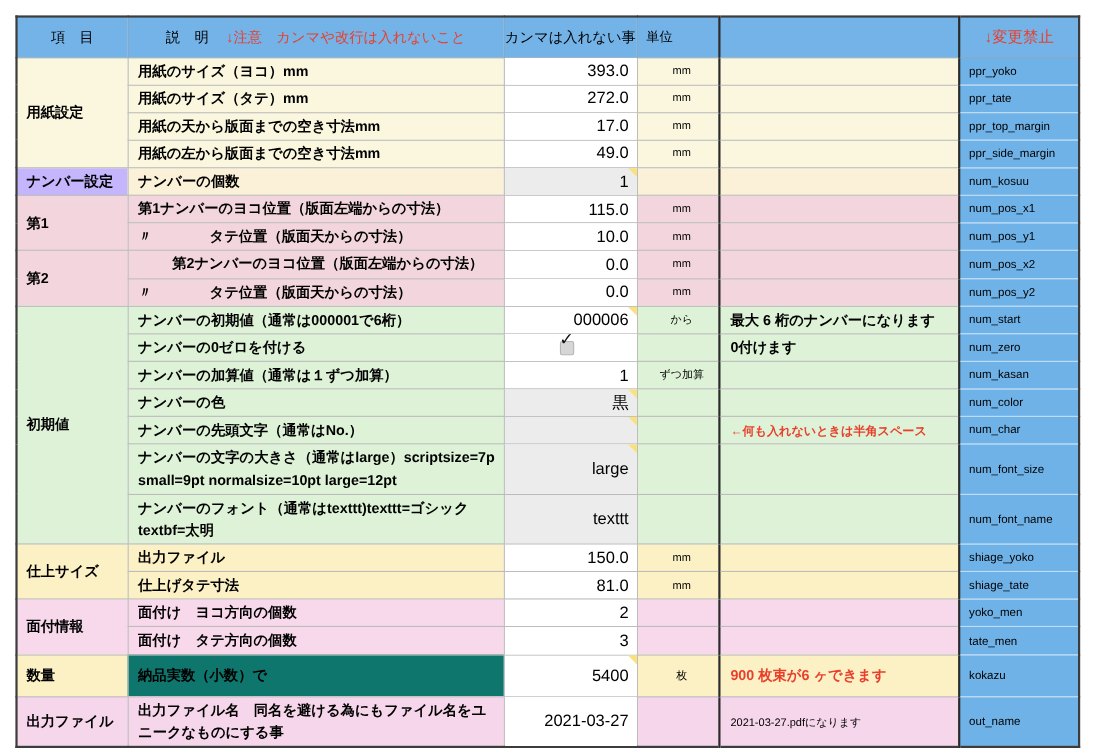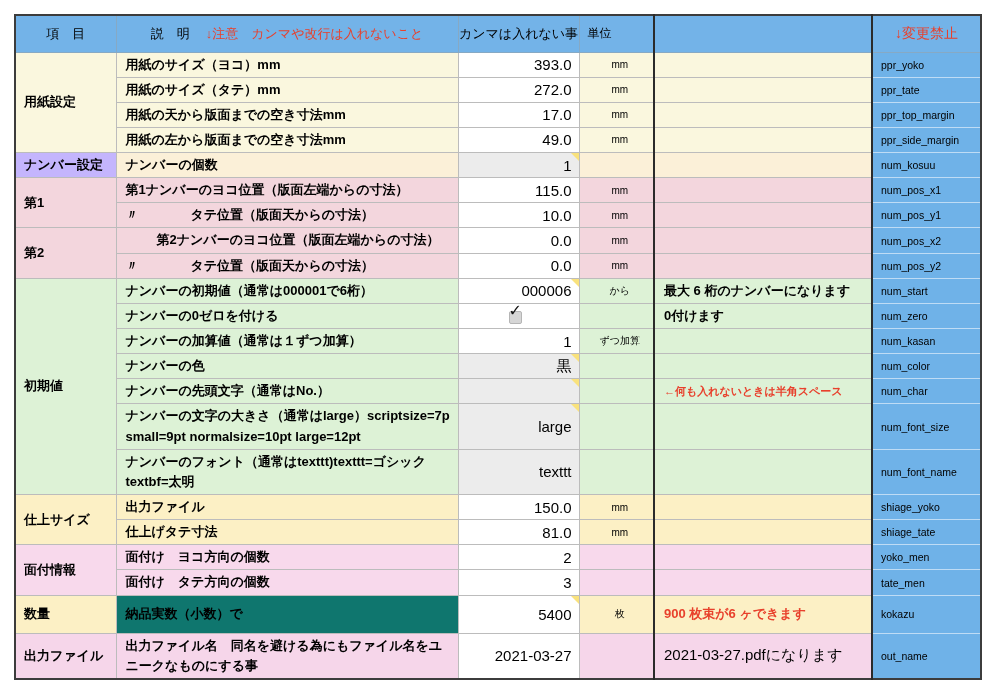--- a/index.html
+++ b/index.html
@@ -35,21 +35,21 @@
   th.c-vars,td.c-vars{border-left:2px solid #2b2b2b;}
   td.c-vars{
     background:#6fb2e8;font-size:10.5px;padding-left:8px;
     border-top:1px solid rgba(255,255,255,.55);
     border-bottom:1px solid rgba(255,255,255,.55);
     border-right:1px solid rgba(255,255,255,.2);
   }
   .note{font-weight:bold;font-size:13px;color:#000;}
   .note.red-small{color:#e8402c;font-size:11px;}
   .note.red-bold{color:#e8402c;}
-  .note.plain-large{font-weight:normal;font-size:15px;}
+  .note.plain-large{font-weight:normal;font-size:10px;}
   .marker{position:absolute;top:0;right:0;width:0;height:0;
     border-top:8px solid #f9e27d;border-left:8px solid transparent;}
   .cbx{display:inline-block;width:11px;height:11px;background:#d6d6d6;
     border:1px solid #b5b5b5;border-radius:2px;position:relative;vertical-align:middle;}
   .cbx .tick{position:absolute;left:-1px;top:-9px;font-size:16px;font-weight:bold;color:#101010;line-height:1;}
 </style>
 </head>
 <body>
 
 <table>

